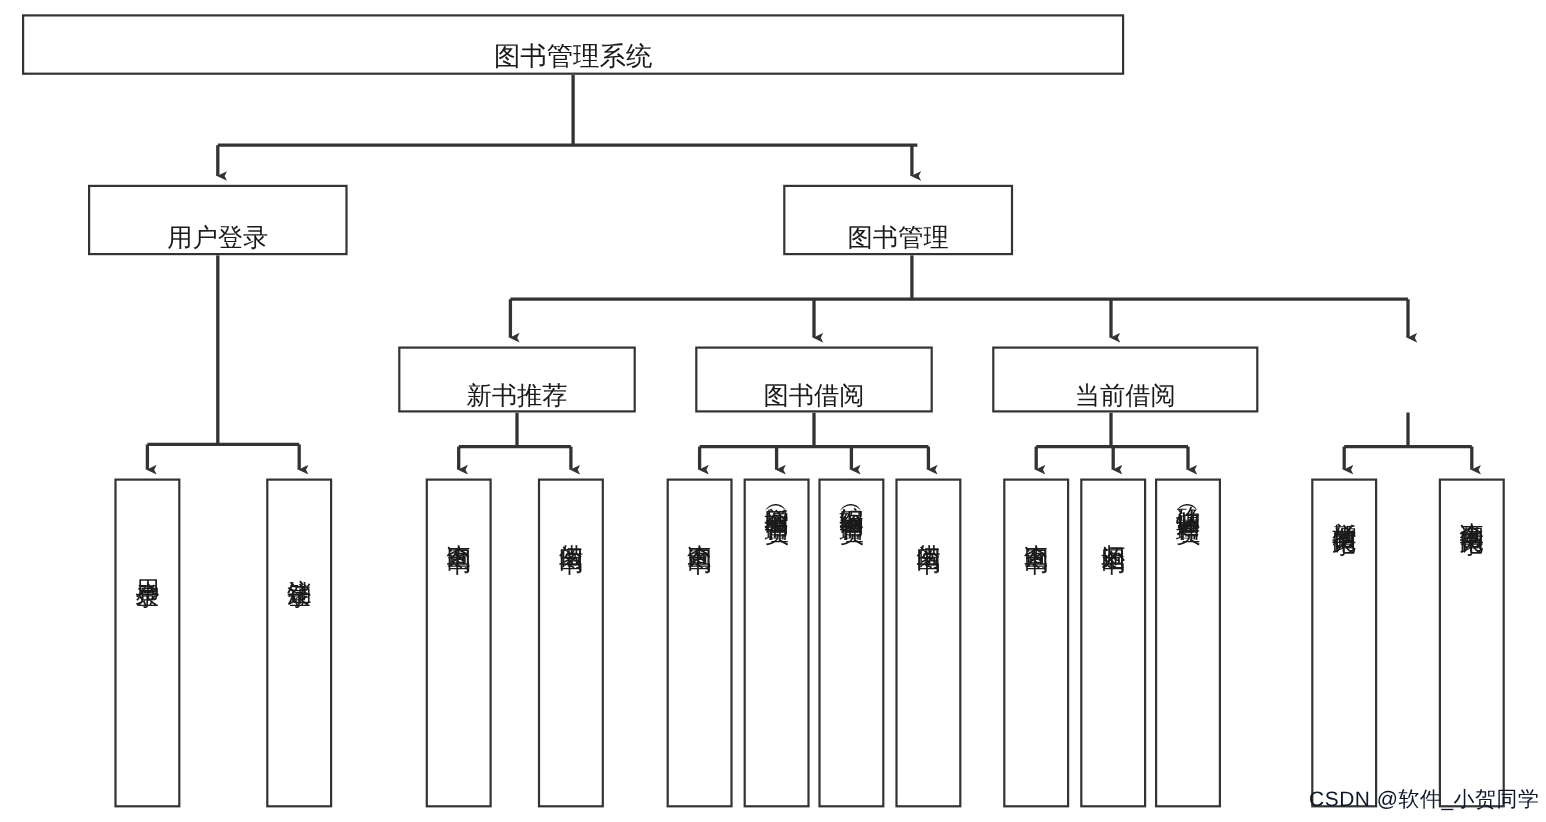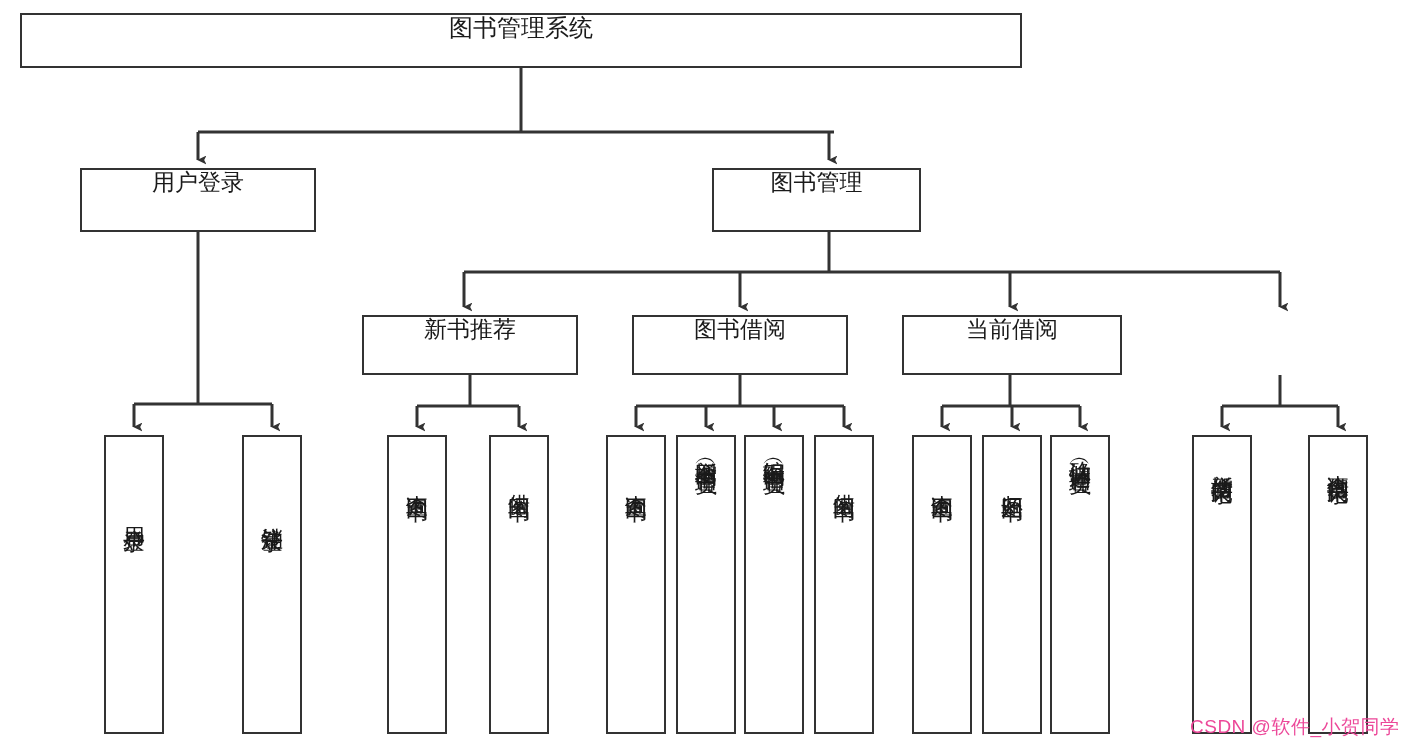--- a/index.html
+++ b/index.html
@@ -12,21 +12,21 @@
   #canvas{position:relative;width:1405px;height:747px;}
 
   svg#wires{position:absolute;left:0;top:0;width:1405px;height:747px;pointer-events:none;}
 
   .node{
     position:absolute;
     box-sizing:border-box;
     background:#ffffff;
     border:2px solid #333333;
     display:flex;
-    align-items:flex-start;
+    align-items:flex-end;
     justify-content:center;
     color:#1a1a1a;
   }
   .node .lbl{
     display:block;
     text-align:center;
     line-height:1.12;
     white-space:nowrap;
   }
   .h-node .lbl{font-size:23px;}
@@ -46,21 +46,21 @@
     letter-spacing:2px;
     white-space:pre;
     margin-top:0;
   }
   .leaf.short .lbl{margin-top:70px;}
   .leaf.mid .lbl{margin-top:38px;}
   .leaf.long .lbl{margin-top:4px;}
 
   .watermark{
     position:absolute;
-    color:#ec4899;
+    color:#0f172a;
     font-size:19px;
     letter-spacing:0.5px;
     white-space:nowrap;
     user-select:none;
   }
 </style>
 </head>
 <body>
 
 <div id="canvas">
@@ -125,21 +125,21 @@
   <div class="node h-node" style="left:712px;top:168px;width:209px;height:64px;">
     <span class="lbl">图书管理</span>
   </div>
 
   <div class="node h-node" style="left:632px;top:315px;width:216px;height:60px;">
     <span class="lbl">图书借阅</span>
   </div>
   <div class="node h-node" style="left:362px;top:315px;width:216px;height:60px;">
     <span class="lbl">新书推荐</span>
   </div>
-  <div class="node h-node" style="left:902px;top:315px;width:220px;height:60px;">
+  <div class="node h-node" style="left:902px;top:315px;width:242px;height:60px;">
     <span class="lbl">当前借阅</span>
   </div>
 
   <div class="node leaf short" style="left:104px;top:435px;width:60px;height:299px;">
     <span class="lbl">用户登录</span>
   </div>
   <div class="node leaf short" style="left:242px;top:435px;width:60px;height:299px;">
     <span class="lbl">注销登录</span>
   </div>
 

